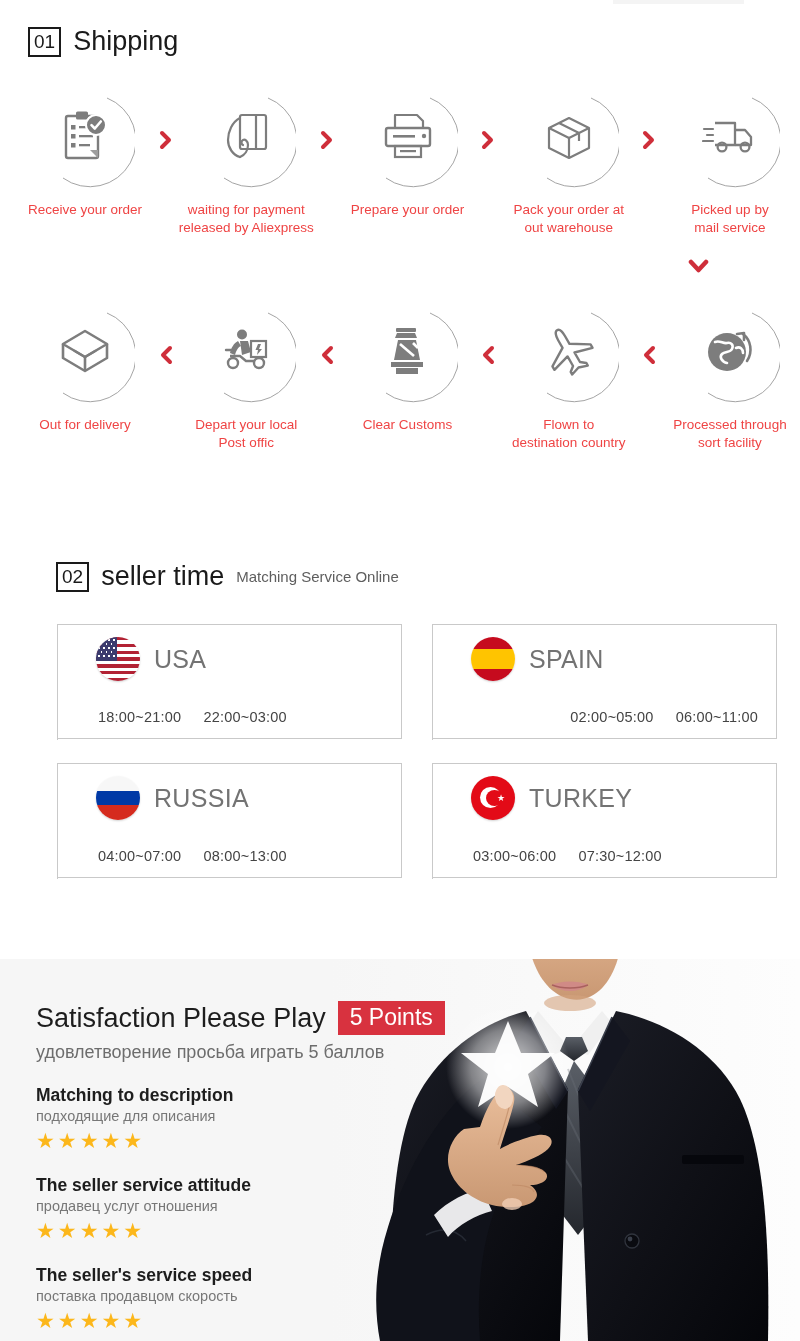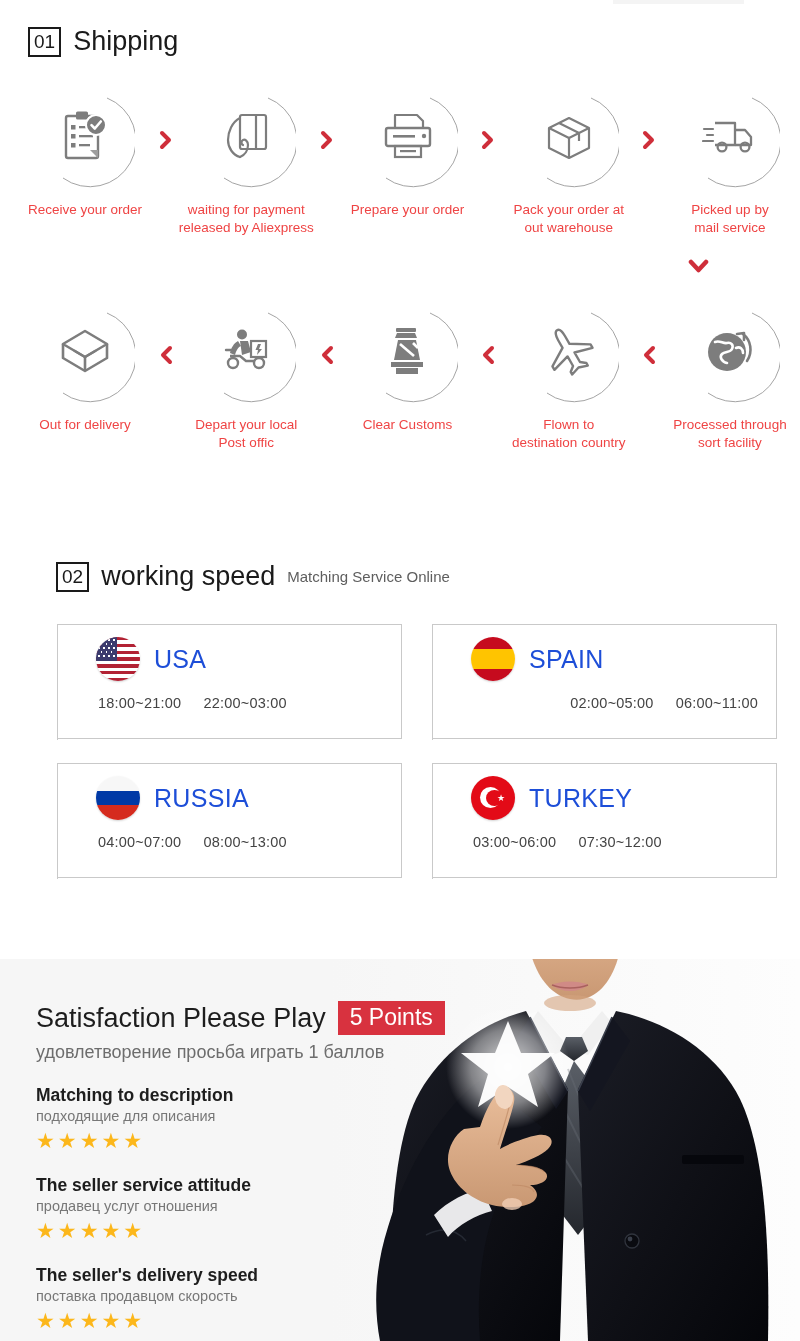--- a/index.html
+++ b/index.html
@@ -53,23 +53,23 @@
 
   
   .cards { position:absolute; left:0; width:800px; }
   .card {
     position:absolute; width:345px; height:115px;
     border:1px solid #c9c9c9; background:#fff;
   }
   .card .card-head { display:flex; align-items:center; padding:12px 0 0 38px; }
   .flag { width:44px; height:44px; border-radius:50%; overflow:hidden; position:relative; flex:none;
           box-shadow:0 1px 2px rgba(0,0,0,.18); }
-  .cname { font-size:25px; color:#1d4ed8; margin-left:14px; letter-spacing:.3px; }
+  .cname { font-size:25px; color:#737373; margin-left:14px; letter-spacing:.3px; }
   .chours {
-    padding-left:40px; margin-top:14px; font-size:14.5px; color:#444;
+    padding-left:40px; margin-top:28px; font-size:14.5px; color:#444;
     font-family:"Liberation Sans", sans-serif; letter-spacing:.2px;
   }
   .chours span { margin-right:18px; }
   
   .card-tick { position:absolute; left:-1px; top:46px; width:1px; height:69px; background:#c9c9c9; }
 
   
   .flag-usa { background:#fff; }
   .flag-usa .stripes { position:absolute; inset:0;
     background: repeating-linear-gradient(to bottom,
@@ -387,21 +387,21 @@
           </span>
         </div>
         <div class="step-label">Processed through<br>sort facility</div>
       </div>
 
     </div>
   </div>
 
   <div class="sec-head" style="left:56px; top:561px;">
     <span class="sec-num">02</span>
-    <span class="sec-title">working speed</span>
+    <span class="sec-title">seller time</span>
     <span class="sec-sub">Matching Service Online</span>
   </div>
 
   <div class="cards" style="top:0;">
 
     <div class="card" style="left:57px; top:624px;">
       <div class="card-tick"></div>
       <div class="card-head">
         <span class="flag flag-usa">
           <span class="stripes"></span>
@@ -533,36 +533,36 @@
       <path d="M186,206 C196,206 210,208 214,213" fill="none" stroke="#b9835f" stroke-width="1.1" opacity=".55"></path>
       <path d="M182,226 C192,226 202,228 204,233" fill="none" stroke="#b9835f" stroke-width="1.1" opacity=".55"></path>
       <ellipse cx="182" cy="245" rx="10" ry="6" fill="#f0cdb4" opacity=".8"></ellipse>
     </svg>
 
     <div class="sat-inner">
       <div class="sat-title-row">
         <span class="sat-title">Satisfaction Please Play</span>
         <span class="sat-badge">5 Points</span>
       </div>
-      <div class="sat-sub">удовлетворение просьба играть 1 баллов</div>
+      <div class="sat-sub">удовлетворение просьба играть 5 баллов</div>
 
       <div class="rate-block">
         <div class="rate-en">Matching to description</div>
         <div class="rate-ru">подходящие для описания</div>
         <div class="stars">★★★★★</div>
       </div>
 
       <div class="rate-block">
         <div class="rate-en">The seller service attitude</div>
         <div class="rate-ru">продавец услуг отношения</div>
         <div class="stars">★★★★★</div>
       </div>
 
       <div class="rate-block">
-        <div class="rate-en">The seller's delivery speed</div>
+        <div class="rate-en">The seller's service speed</div>
         <div class="rate-ru">поставка продавцом скорость</div>
         <div class="stars">★★★★★</div>
       </div>
     </div>
 
   </div>
 
 </div>
 
 </body></html>

